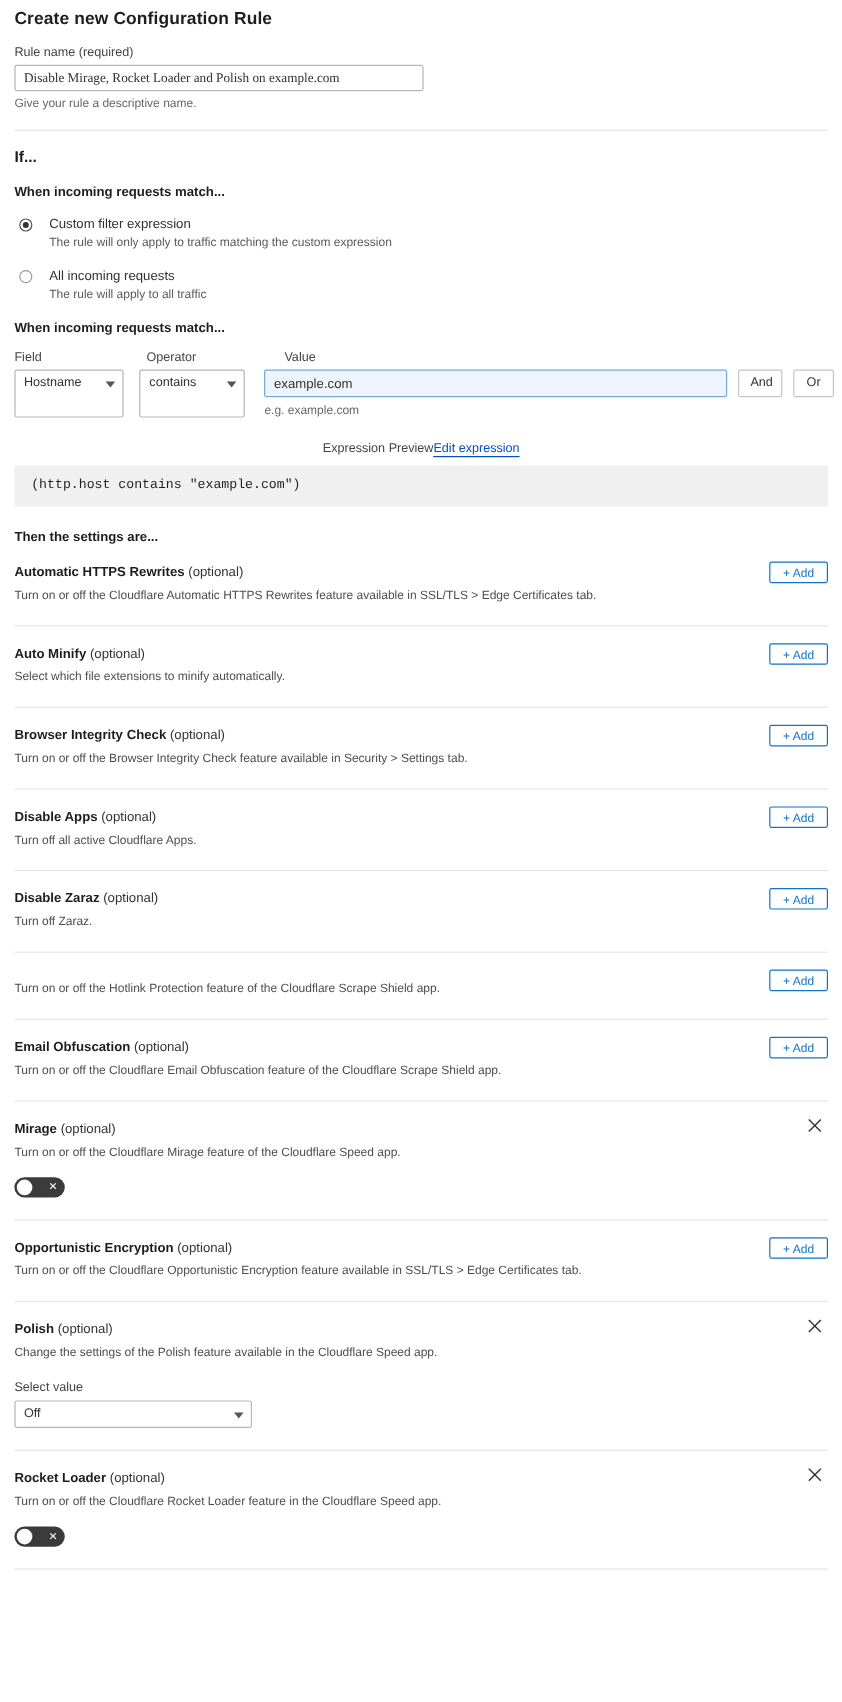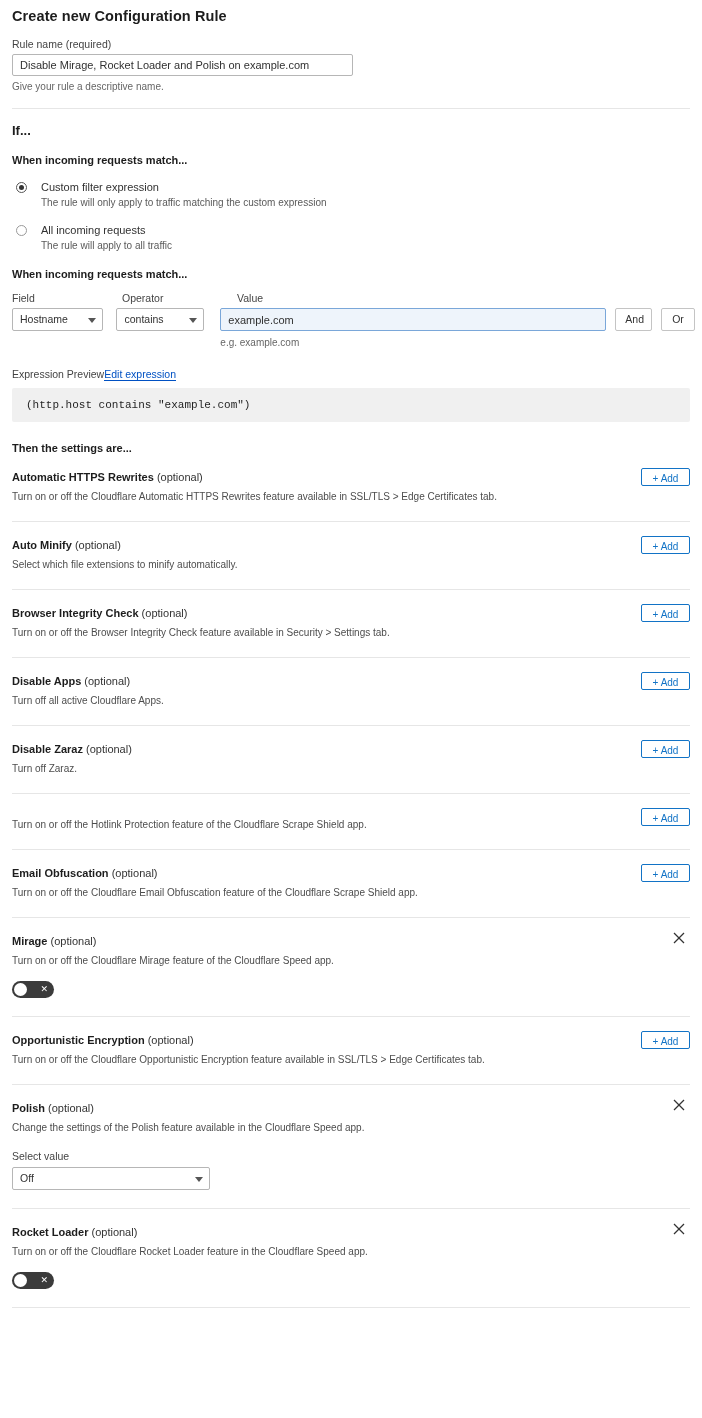--- a/index.html
+++ b/index.html
@@ -33,21 +33,21 @@
     color: #444;
     margin: 14px 0 4px 5px;
   }
   .text-input {
     box-sizing: border-box;
     display: block;
     width: 341px;
     height: 22px;
     margin-left: 5px;
     padding: 0 7px;
-    font-family: Liberation Sans, sans-serif;
+    font-family: Liberation Serif, serif;
     font-size: 11px;
     color: #313131;
     border: 1px solid #b6b6b6;
     border-radius: 2px;
     background: #fff;
     outline: none;
   }
   .help-text {
     font-size: 10px;
     color: #666;
@@ -128,21 +128,21 @@
   .lbl-field  { width: 110px; }
   .lbl-op     { width: 115px; }
   .lbl-val    { width: 100px; }
   .builder-row {
     display: flex;
     align-items: flex-start;
   }
   .select {
     box-sizing: border-box;
     position: relative;
-    height: 23px;
+    height: 40px;
     border: 1px solid #b6b6b6;
     border-radius: 2px;
     background: #fff;
     font-size: 10.5px;
     color: #313131;
     line-height: 21px;
     padding: 0 20px 0 7px;
     overflow: hidden;
     white-space: nowrap;
   }
@@ -188,21 +188,21 @@
     text-align: center;
     background: #fff;
     border: 1px solid #c4c4c4;
     border-radius: 2px;
   }
   .btn-or { min-width: 34px; }
 
   
   .preview-head {
     display: flex;
-    justify-content: flex-start;
+    justify-content: center;
     align-items: baseline;
     margin: 20px 5px 0 5px;
   }
   .preview-head .ptitle {
     font-size: 10.5px;
     color: #444;
   }
   .preview-head .edit-link {
     font-size: 10.5px;
     color: #0051c3;

